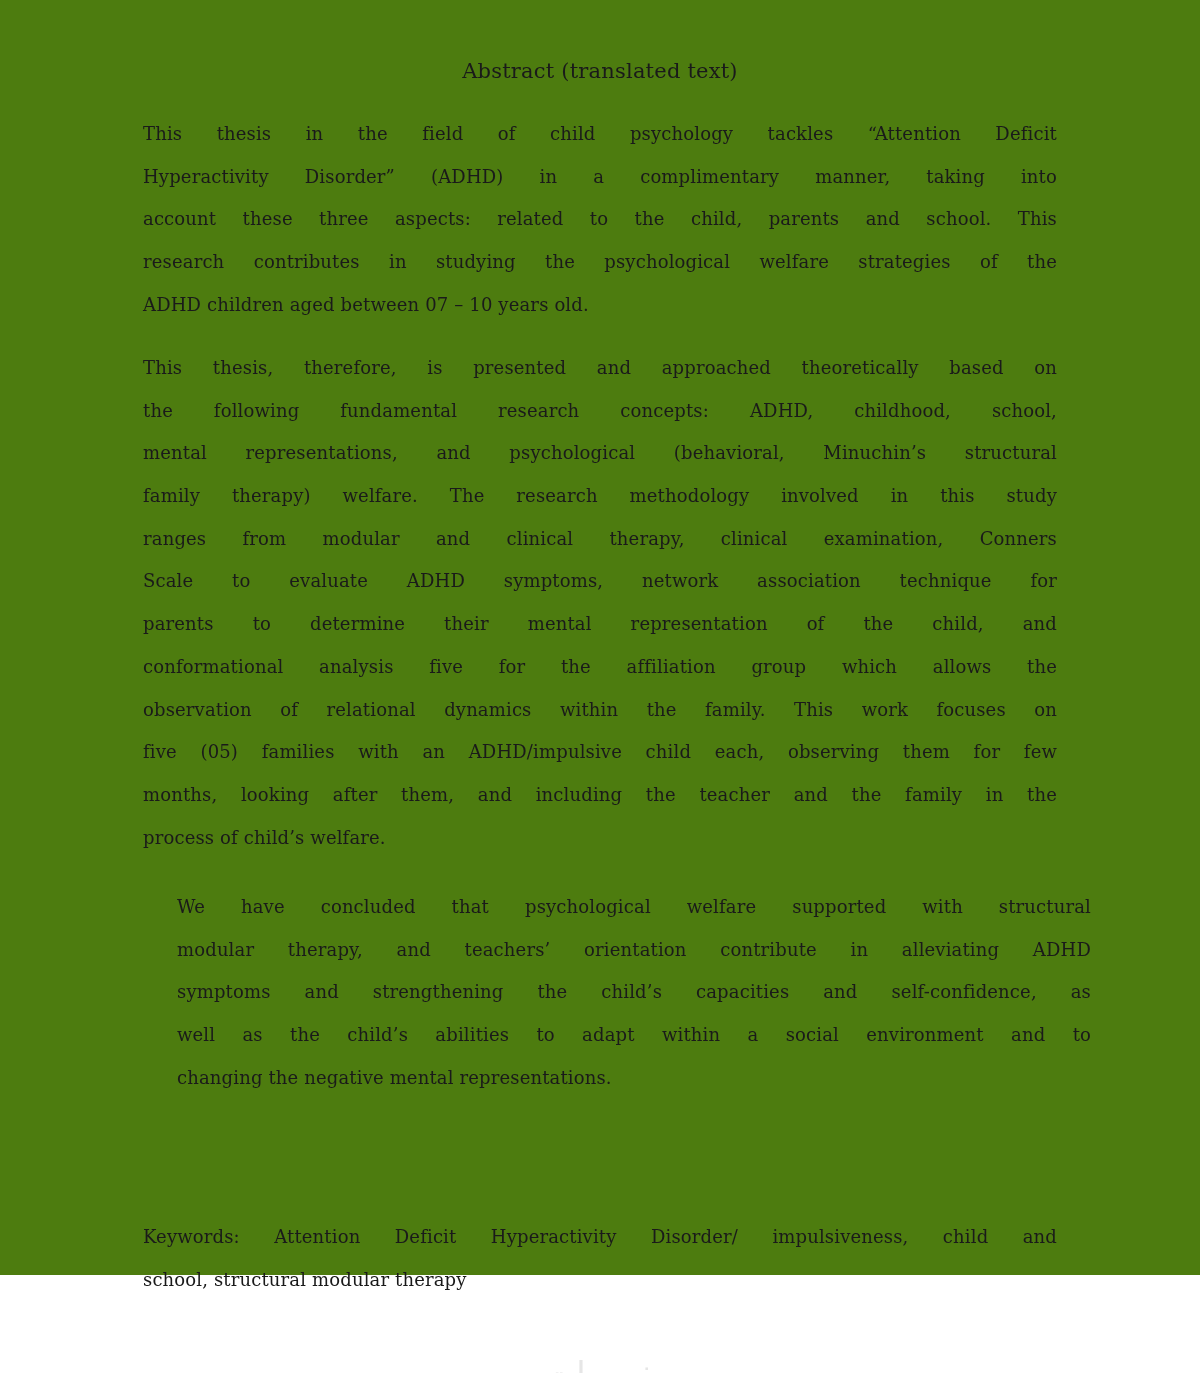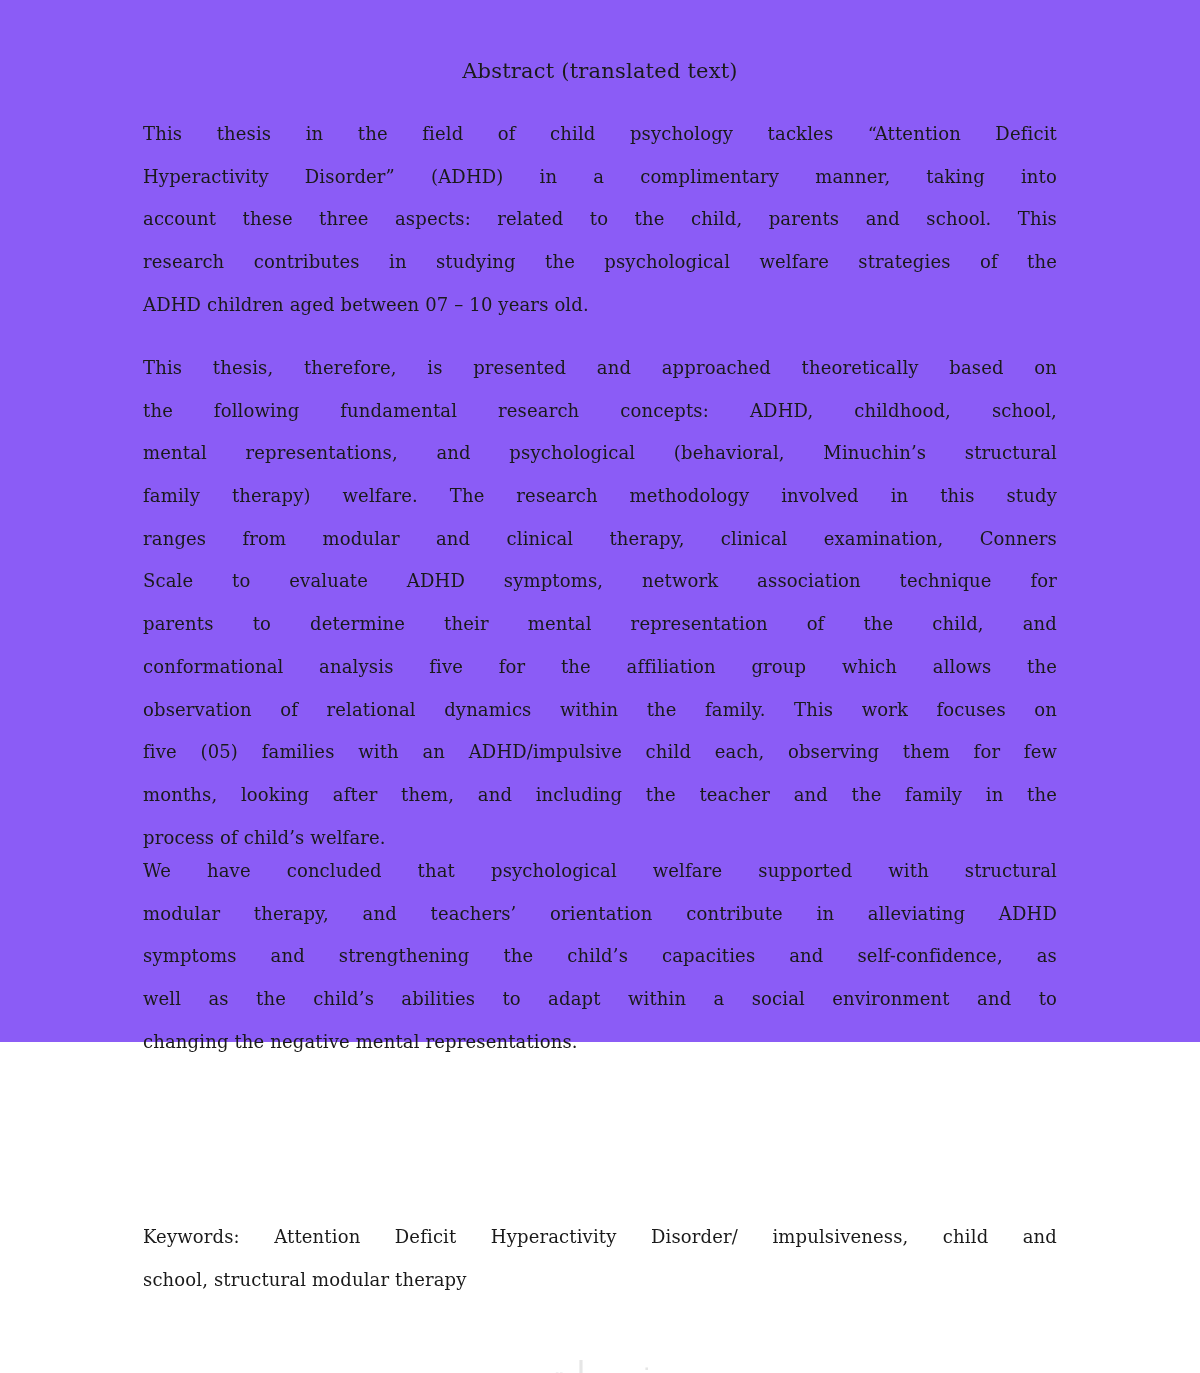--- a/index.html
+++ b/index.html
@@ -11,22 +11,22 @@
       width: 1200px;
       height: 1373px;
       position: relative;
       overflow: hidden;
       font-family: "DejaVu Serif", "Liberation Serif", serif;
       color: #1a1a1a;
     }
     .page {
       position: absolute;
       left: 0; top: 0;
-      width: 1200px; height: 1042px;
-      background: #8b5cf6;
+      width: 1200px; height: 1275px;
+      background: #4d7c0f;
     }
     .title {
       position: absolute;
       top: 56px;
       left: 0;
       width: 1200px;
       text-align: center;
       font-size: 21px;
       line-height: 30px;
       letter-spacing: 0.2px;
@@ -85,21 +85,21 @@
     <span class="line">ranges from modular and clinical therapy, clinical examination, Conners</span>
     <span class="line">Scale to evaluate ADHD symptoms, network association technique for</span>
     <span class="line">parents to determine their mental representation of the child, and</span>
     <span class="line">conformational analysis five for the affiliation group which allows the</span>
     <span class="line">observation of relational dynamics within the family. This work focuses on</span>
     <span class="line">five (05) families with an ADHD/impulsive child each, observing them for few</span>
     <span class="line">months, looking after them, and including the teacher and the family in the</span>
     <span class="line last">process of child’s welfare.</span>
   </div>
 
-  <div class="para" style="top:850px;">
+  <div class="para" style="top:886px;margin-left:34px;">
     <span class="line">We have concluded that psychological welfare supported with structural</span>
     <span class="line">modular therapy, and teachers’ orientation contribute in alleviating ADHD</span>
     <span class="line">symptoms and strengthening the child’s capacities and self-confidence, as</span>
     <span class="line">well as the child’s abilities to adapt within a social environment and to</span>
     <span class="line last">changing the negative mental representations.</span>
   </div>
 
 
   <div class="para" style="top:1216px;">
     <span class="line">Keywords: Attention Deficit Hyperactivity Disorder/ impulsiveness, child and</span>

